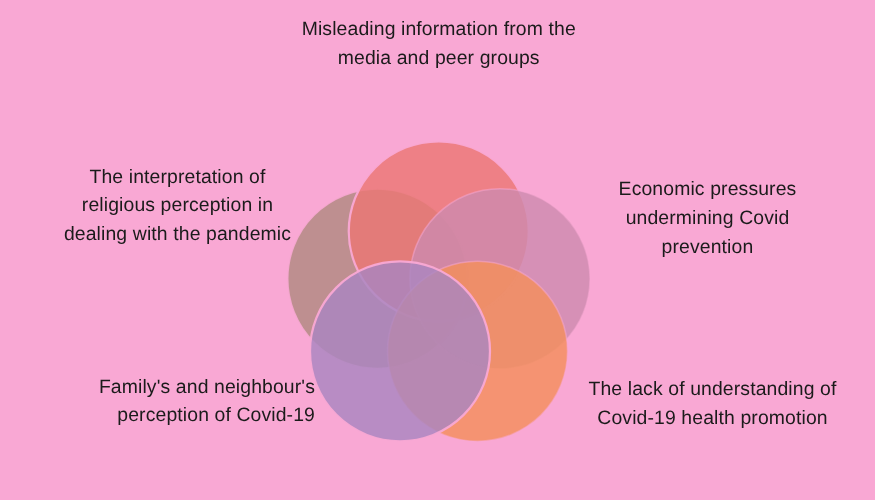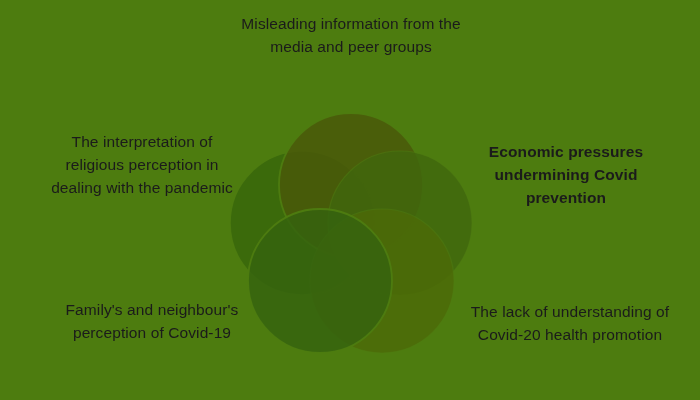--- a/index.html
+++ b/index.html
@@ -44,37 +44,37 @@
   }
   .label-left {
     left: 42px;
     top: 130px;
     width: 200px;
   }
   .label-right {
     left: 466px;
     top: 140px;
     width: 200px;
-    font-weight: bold;
   }
   .label-bottom-left {
     left: 52px;
     top: 298px;
     width: 200px;
+    text-align: right;
   }
   .label-bottom-right {
     left: 470px;
     top: 300px;
     width: 200px;
   }
 </style>
 </head>
 <body>
 
-<div id="canvas" style="background: #4d7c0f;">
+<div id="canvas" style="background: #f9a8d4;">
 
   <svg class="venn-stage" viewBox="0 0 700 400" width="700" height="400">
 
     <g style="mix-blend-mode: multiply;">
       <circle cx="302" cy="223" r="72" fill="#b6d19b" fill-opacity="0.82" stroke="#ffffff" stroke-width="1.6" stroke-opacity="0.9"></circle>
 
       <circle cx="351" cy="185" r="72" fill="#f2b48c" fill-opacity="0.82" stroke="#ffffff" stroke-width="1.8" stroke-opacity="0.95"></circle>
 
       <circle cx="400" cy="223" r="72" fill="#d2d2d2" fill-opacity="0.80" stroke="#ffffff" stroke-width="1.2" stroke-opacity="0.5"></circle>
 
@@ -85,15 +85,15 @@
   </svg>
 
   <div class="label label-top" style="color: rgb(27, 27, 27);">Misleading information from the media and peer groups</div>
 
   <div class="label label-left" style="color: rgb(27, 27, 27);">The interpretation of religious perception in dealing with the pandemic</div>
 
   <div class="label label-right" style="color: rgb(27, 27, 27);">Economic pressures undermining Covid prevention</div>
 
   <div class="label label-bottom-left" style="color: rgb(27, 27, 27);">Family's and neighbour's perception of Covid-19</div>
 
-  <div class="label label-bottom-right" style="color: rgb(27, 27, 27);">The lack of understanding of Covid-20 health promotion</div>
+  <div class="label label-bottom-right" style="color: rgb(27, 27, 27);">The lack of understanding of Covid-19 health promotion</div>
 
 </div>
 
 </body></html>

